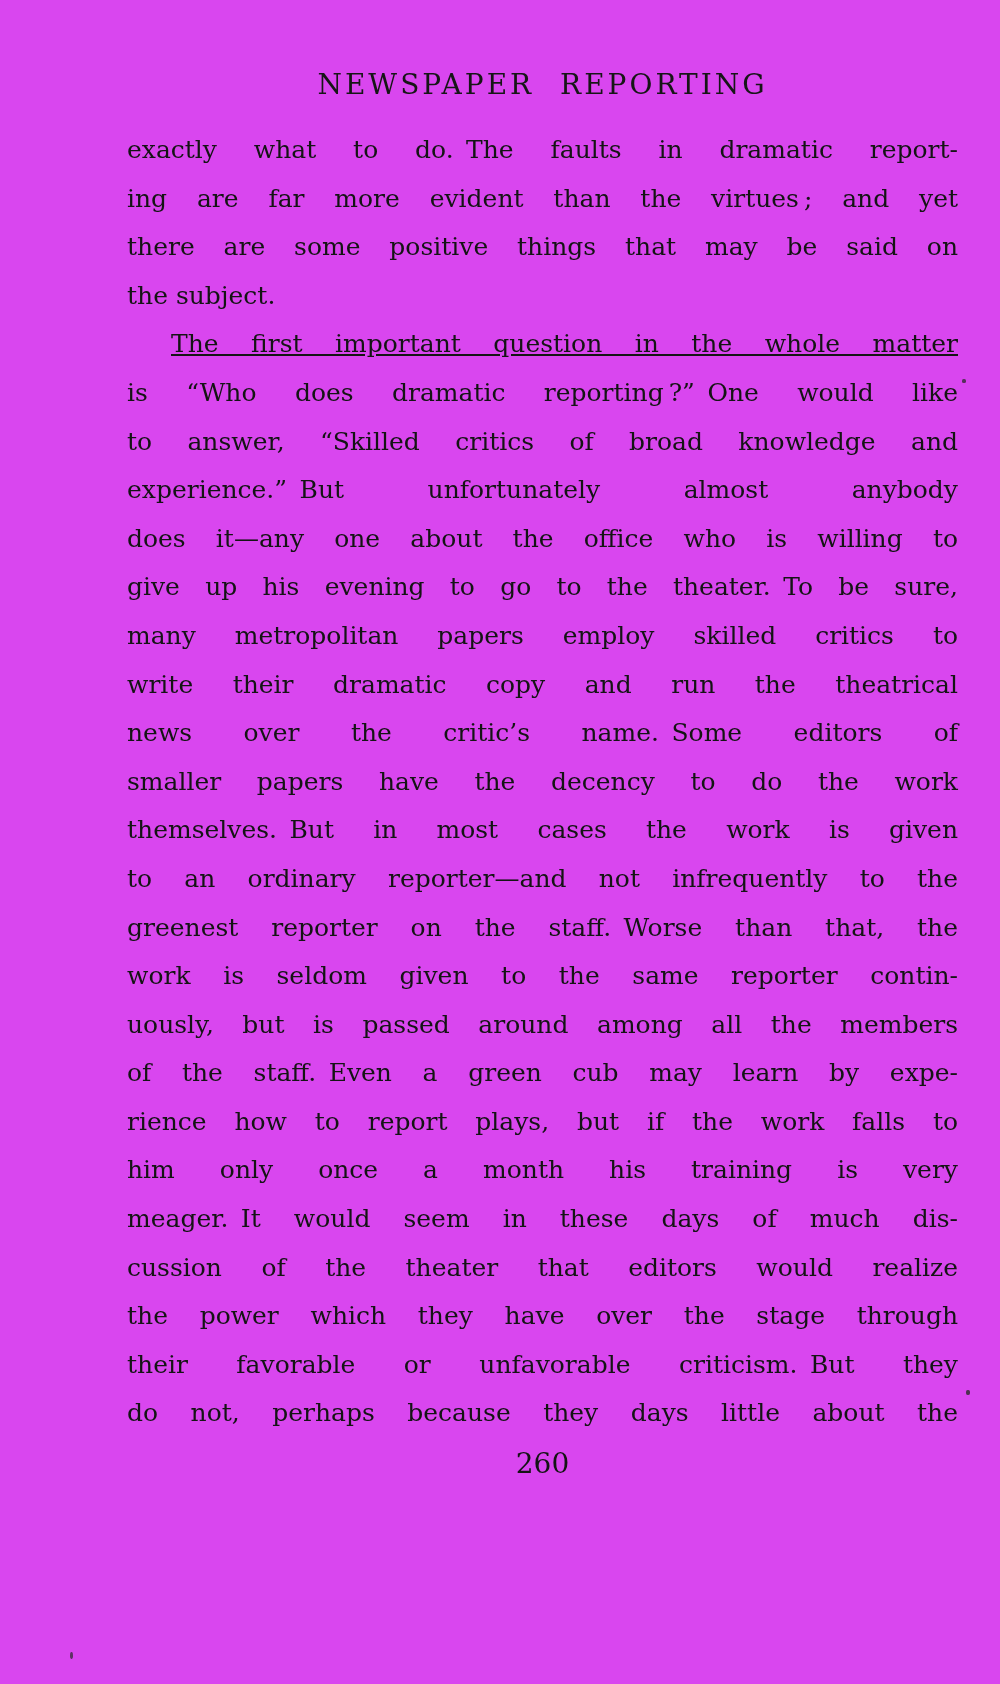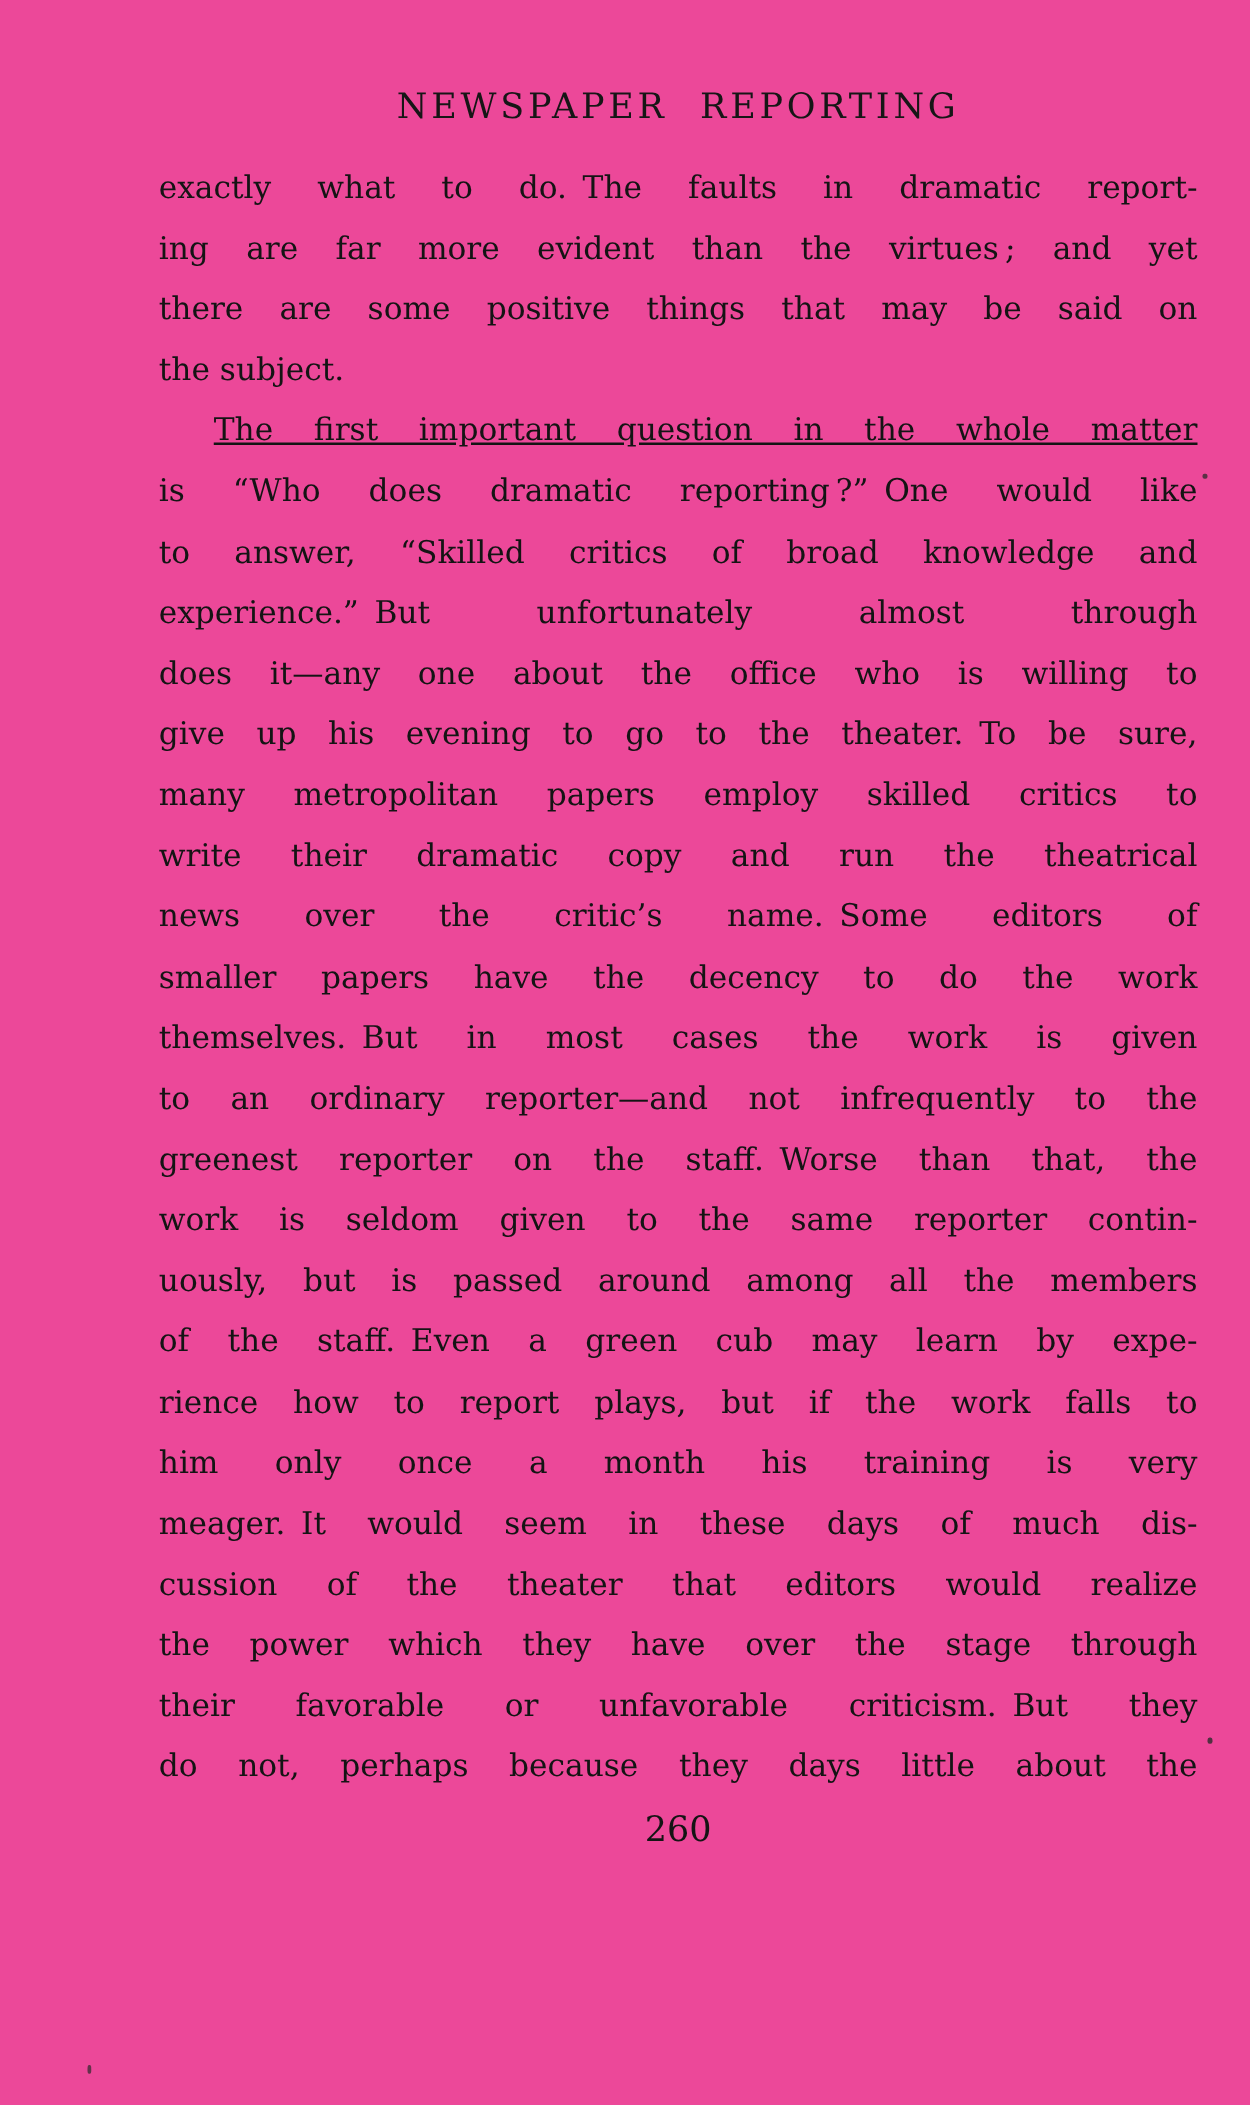--- a/index.html
+++ b/index.html
@@ -1,20 +1,20 @@
 <!DOCTYPE html>
 <html><head>
 <meta charset="utf-8">
 <style>
   html, body { margin: 0; padding: 0; background: #ffffff; }
   .page {
     position: relative;
     width: 1000px;
     height: 1684px;
-    background: #ec4899;
+    background: #d946ef;
     color: #141414;
     font-family: "DejaVu Serif", serif;
     overflow: hidden;
   }
   .running-header {
     position: absolute;
     top: 68px;
     left: 127px;
     width: 831px;
     text-align: center;
@@ -69,21 +69,21 @@
   <div class="running-header">NEWSPAPER REPORTING</div>
 
   <div class="textblock">
     <div class="line">exactly what to do. The faults in dramatic report-</div>
     <div class="line">ing are far more evident than the virtues ; and yet</div>
     <div class="line">there are some positive things that may be said on</div>
     <div class="line short">the subject.</div>
     <div class="line indent">The first important question in the whole matter</div>
     <div class="line">is “Who does dramatic reporting ?” One would like</div>
     <div class="line">to answer, “Skilled critics of broad knowledge and</div>
-    <div class="line">experience.” But unfortunately almost through</div>
+    <div class="line">experience.” But unfortunately almost anybody</div>
     <div class="line">does it—any one about the office who is willing to</div>
     <div class="line">give up his evening to go to the theater. To be sure,</div>
     <div class="line">many metropolitan papers employ skilled critics to</div>
     <div class="line">write their dramatic copy and run the theatrical</div>
     <div class="line">news over the critic’s name. Some editors of</div>
     <div class="line">smaller papers have the decency to do the work</div>
     <div class="line">themselves. But in most cases the work is given</div>
     <div class="line">to an ordinary reporter—and not infrequently to the</div>
     <div class="line">greenest reporter on the staff. Worse than that, the</div>
     <div class="line">work is seldom given to the same reporter contin-</div>

